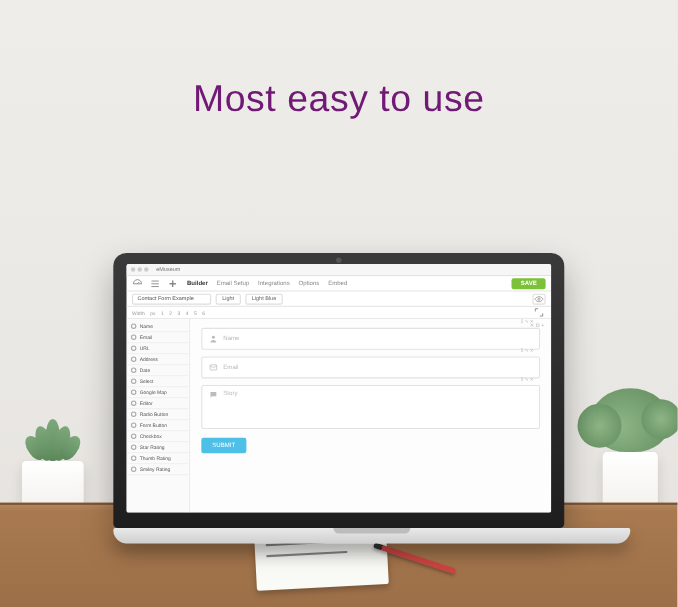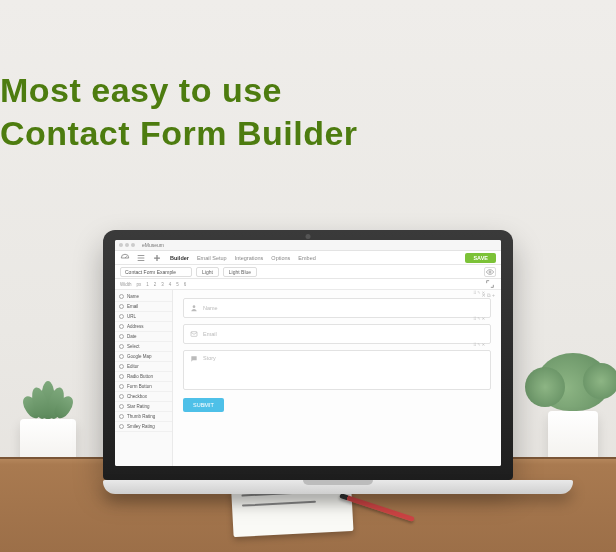--- a/index.html
+++ b/index.html
@@ -1,18 +1,18 @@
 <!DOCTYPE html>
 <html><head>
 <meta charset="utf-8">
 <style>
 *{margin:0;padding:0;box-sizing:border-box}
 body{width:616px;height:552px;overflow:hidden;font-family:-apple-system,Helvetica,Arial,sans-serif;position:relative;background:#e8e6e2}
 .wall{position:absolute;inset:0;background:linear-gradient(180deg,#efedea 0%,#eae8e4 60%,#e5e2de 100%)}
-.headline{position:absolute;top:70px;left:0;right:0;color:#4d7c0f;font-weight:700}
+.headline{position:absolute;top:70px;left:0;right:0;text-align:center;color:#701a75;font-weight:400}
 .headline .l1{font-size:34px;letter-spacing:.5px;line-height:1.2}
 .headline .l2{font-size:34px;letter-spacing:.5px;line-height:1.3}
 .desk{position:absolute;left:0;right:0;bottom:0;height:95px;background:linear-gradient(180deg,#b88a5f 0%,#a97a50 8%,#9c6f48 100%)}
 .desk::before{content:"";position:absolute;top:0;left:0;right:0;height:2px;background:#7a5536}
 .plant{position:absolute;bottom:85px}
 .plant.left{left:20px}
 .plant.right{right:18px}
 .pot{width:56px;height:48px;background:linear-gradient(180deg,#fff,#f2f0ec);border-radius:4px 4px 6px 6px;position:relative;box-shadow:0 6px 12px rgba(0,0,0,.12)}
 .plant.right .pot{width:50px;height:56px;border-radius:4px}
 .foliage{position:absolute;bottom:100%;left:50%;transform:translateX(-50%)}
@@ -67,21 +67,20 @@
 .kb-base::before{content:"";position:absolute;top:0;left:50%;transform:translateX(-50%);width:70px;height:5px;background:#bcbcbc;border-radius:0 0 6px 6px}
 svg{width:100%;height:100%}
 </style>
 </head>
 <body>
 
 <div class="wall"></div>
 
 <div class="headline">
   <div class="l1">Most easy to use</div>
-  <div class="l2">Contact Form Builder</div>
 </div>
 
 <div class="plant left">
   <div class="foliage">
       <div class="succ">
     <div class="leaf"></div>
         <div class="leaf"></div>
         <div class="leaf"></div>
         <div class="leaf"></div>
         <div class="leaf"></div>

